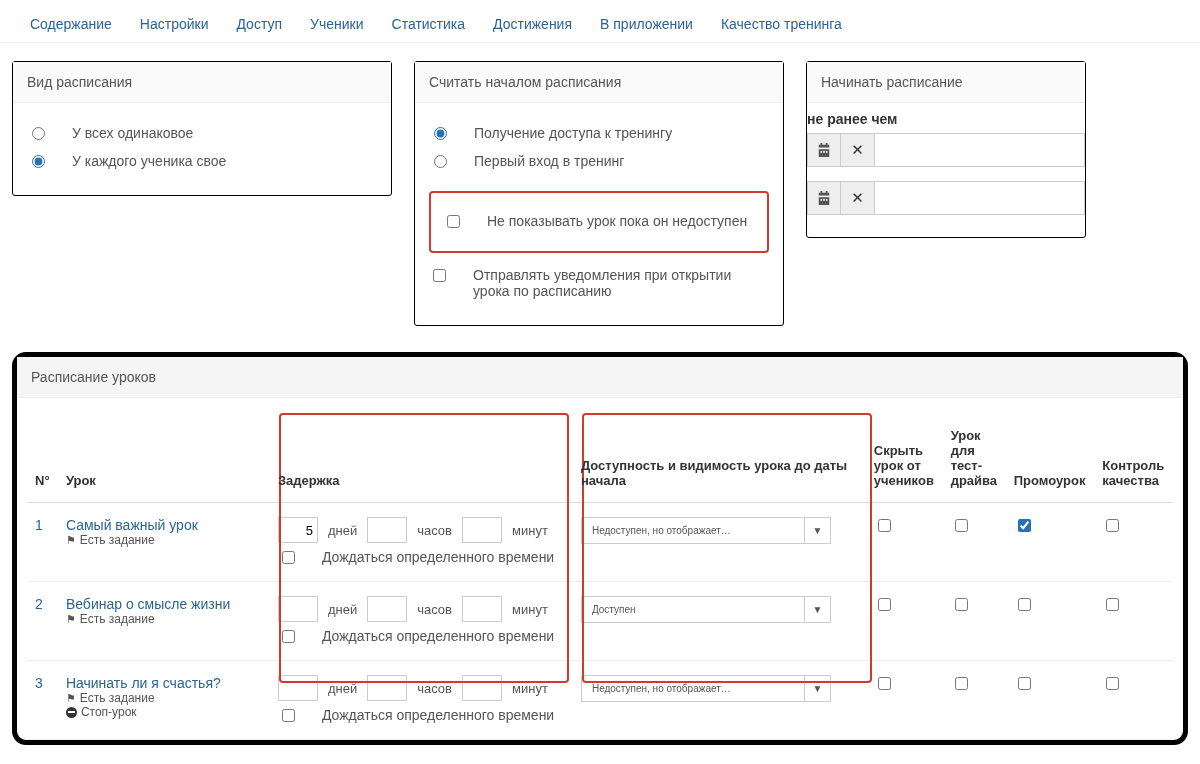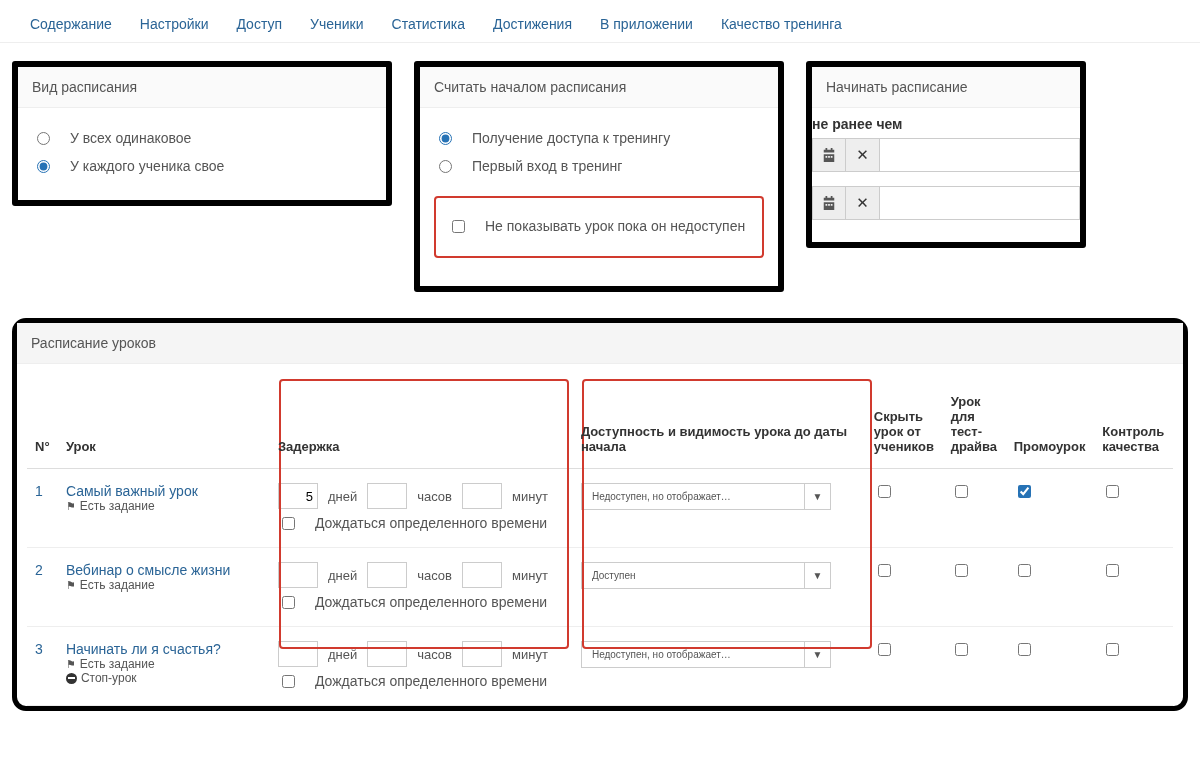--- a/index.html
+++ b/index.html
@@ -26,39 +26,39 @@
     color: #333;
     font-weight: 700;
   }
   .columns {
     display: flex;
     gap: 22px;
     padding: 18px 12px;
     align-items: flex-start;
   }
   .panel {
-    border: 6px solid #000000;
+    border: 1px solid #000000;
     border-radius: 3px;
     flex: 1;
     background: #fff;
   }
   .panel-header {
     padding: 12px 14px;
     color: #555;
     font-size: 14px;
     border-bottom: 1px solid #eee;
     background: #fafafa;
   }
   .panel-body {
     padding: 16px 14px 20px 14px;
   }
   .radio-row, .check-row {
     display: flex;
     align-items: flex-start;
-    gap: 17px;
+    gap: 24px;
     padding: 6px 0;
     color: #555;
   }
   input[type=radio], input[type=checkbox] {
     margin-top: 2px;
     accent-color: #2672b5;
   }
   .highlight-box {
     border: 2px solid #d13a2e;
     border-radius: 4px;
@@ -217,20 +217,24 @@
         <input type="radio" name="starttype" style="">
         <span>Первый вход в тренинг</span>
       </label>
 
       <div class="highlight-box">
         <label class="check-row" style="padding:0">
           <input type="checkbox" style="">
           <span>Не показывать урок пока он недоступен</span>
         </label>
       </div>
+      <label class="check-row">
+        <input type="checkbox" style="">
+        <span>Отправлять уведомления при открытии урока по расписанию</span>
+      </label>
     </div>
   </div>
 
   <div class="panel" style="flex:0 0 280px">
     <div class="panel-header">Начинать расписание</div>
     <div class="panel-body date-controls">
       <label>не ранее чем</label>
       <div class="input-group">
         <div class="ig-btn cal-icon">
           <svg viewBox="0 0 16 16">

